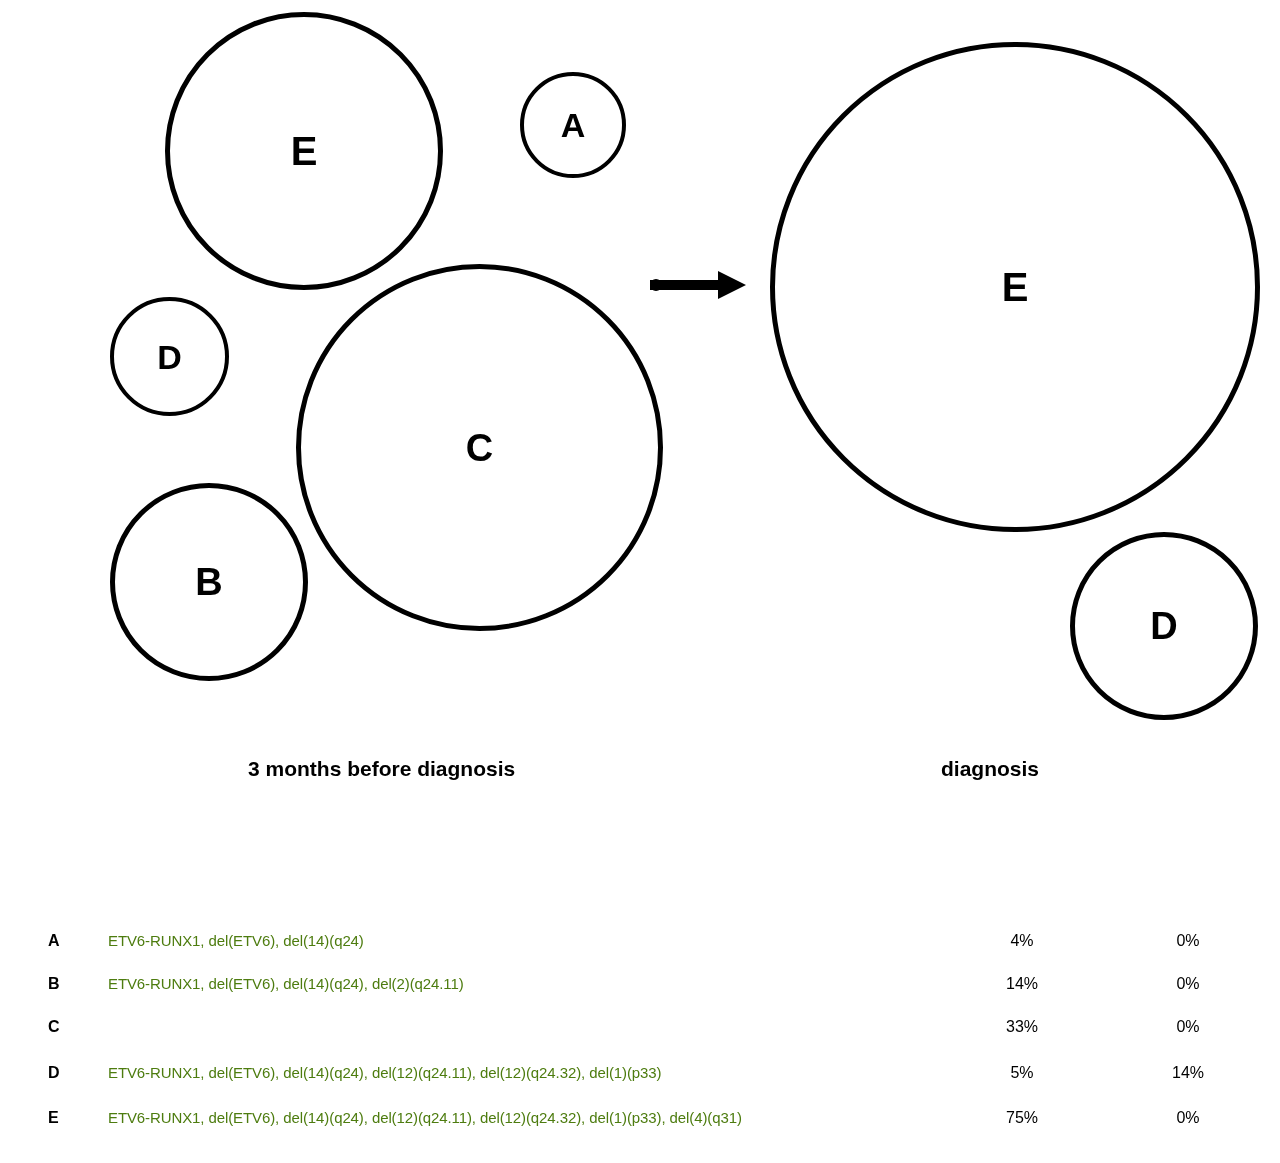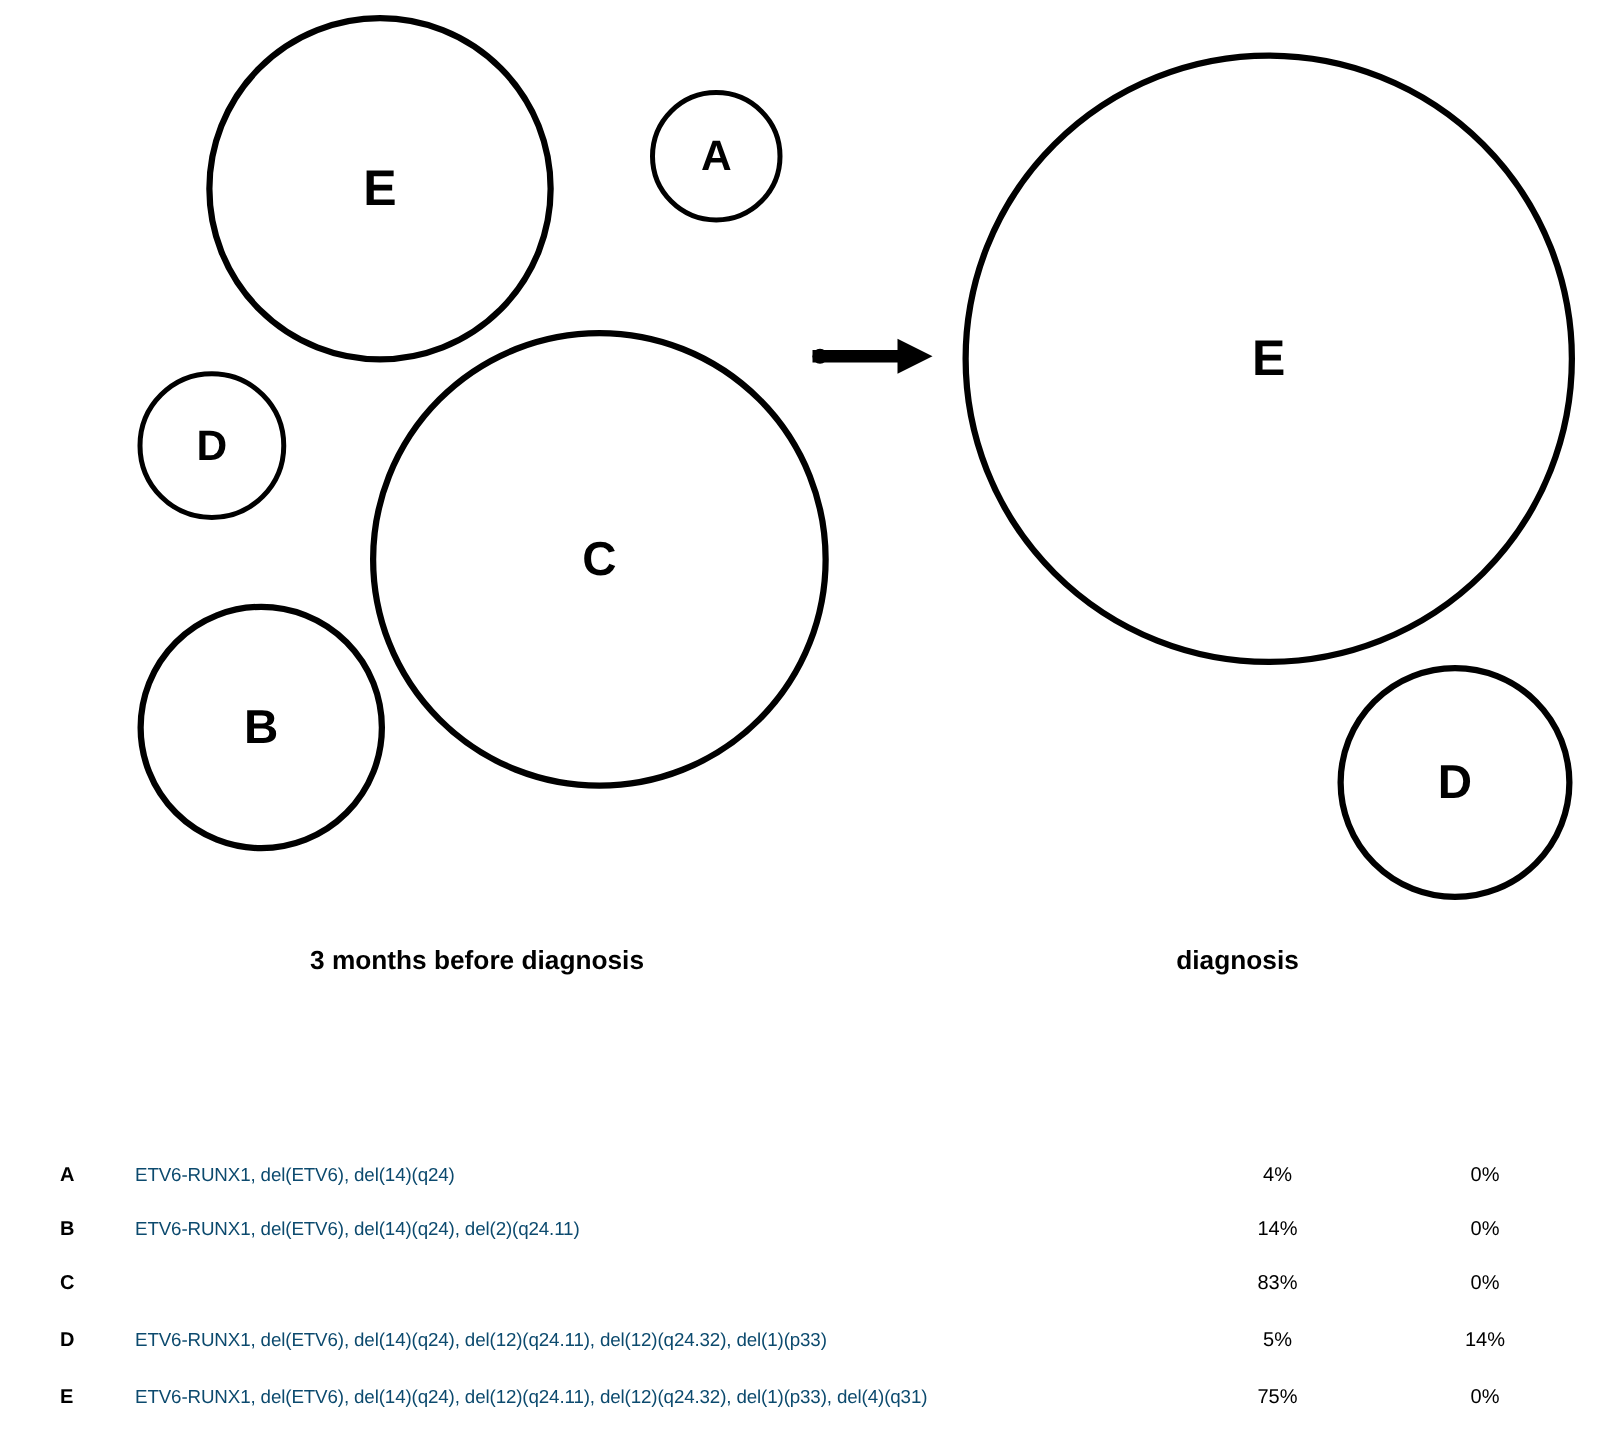--- a/index.html
+++ b/index.html
@@ -122,21 +122,21 @@
     font-size: 16px;
     font-weight: bold;
     text-align: left;
     color: #000000;
   }
   .row-aberrations {
     position: absolute;
     left: 108px;
     top: 0;
     font-size: 15px;
-    color: #0c4a6e;
+    color: #4d7c0f;
     white-space: nowrap;
     letter-spacing: -0.1px;
   }
   .row-before {
     position: absolute;
     left: 962px;
     width: 120px;
     top: 0;
     font-size: 16px;
     text-align: center;
@@ -207,21 +207,21 @@
 
     <div class="table-row" id="row-1">
       <span class="row-key">B</span>
       <span class="row-aberrations">ETV6-RUNX1, del(ETV6), del(14)(q24), del(2)(q24.11)</span>
       <span class="row-before">14%</span>
       <span class="row-diagnosis">0%</span>
     </div>
 
     <div class="table-row" id="row-2">
       <span class="row-key">C</span>
-      <span class="row-before">83%</span>
+      <span class="row-before">33%</span>
       <span class="row-diagnosis">0%</span>
     </div>
 
     <div class="table-row" id="row-3">
       <span class="row-key">D</span>
       <span class="row-aberrations">ETV6-RUNX1, del(ETV6), del(14)(q24), del(12)(q24.11), del(12)(q24.32), del(1)(p33)</span>
       <span class="row-before">5%</span>
       <span class="row-diagnosis">14%</span>
     </div>
 

